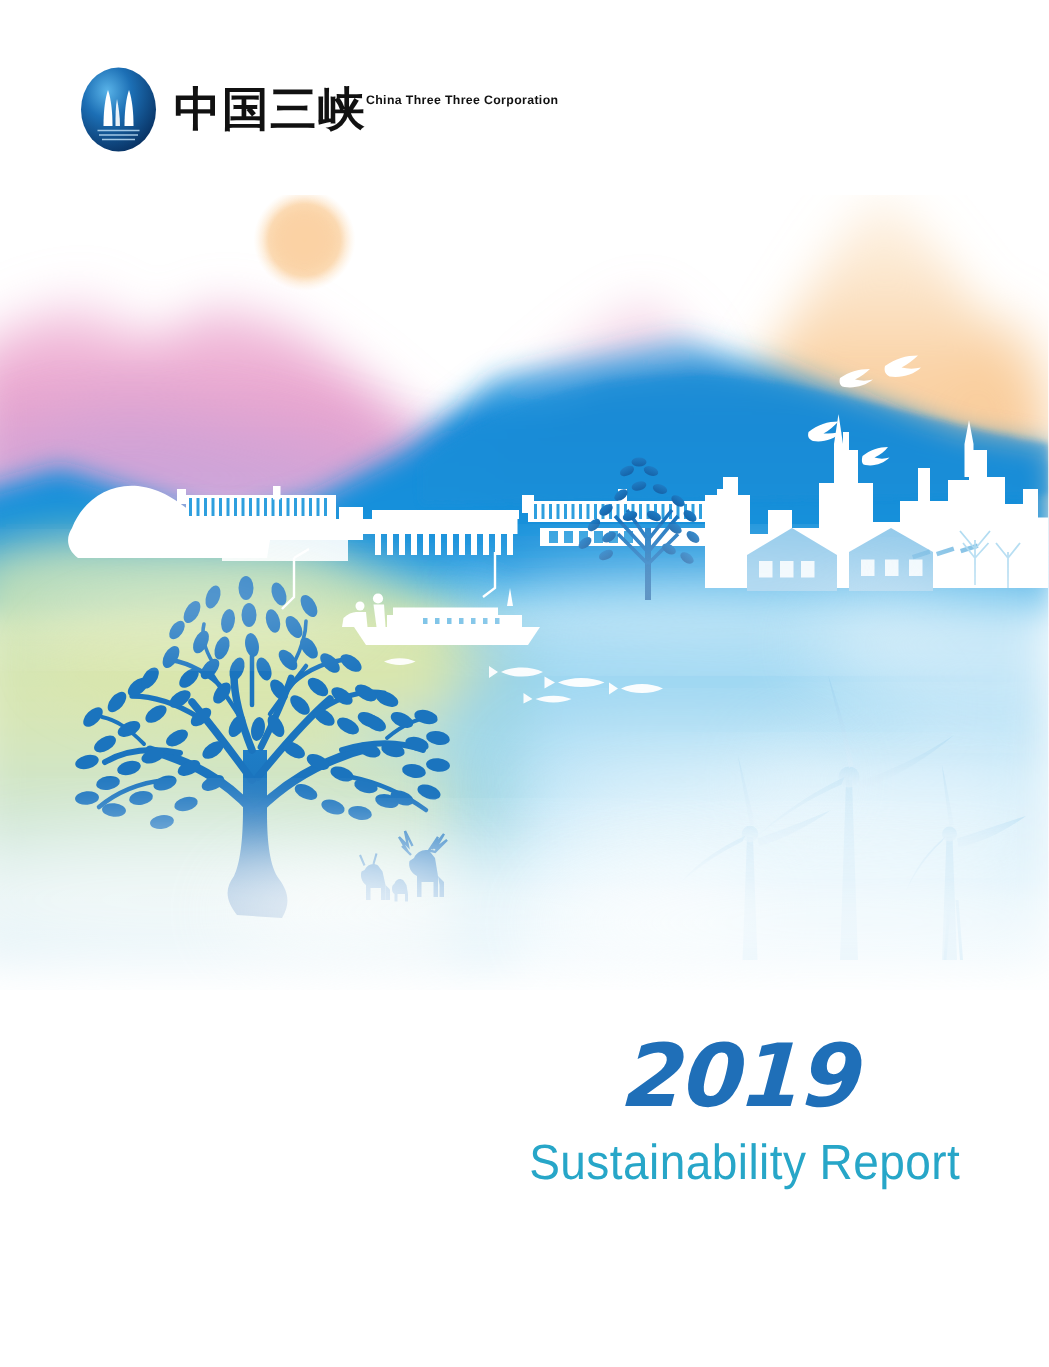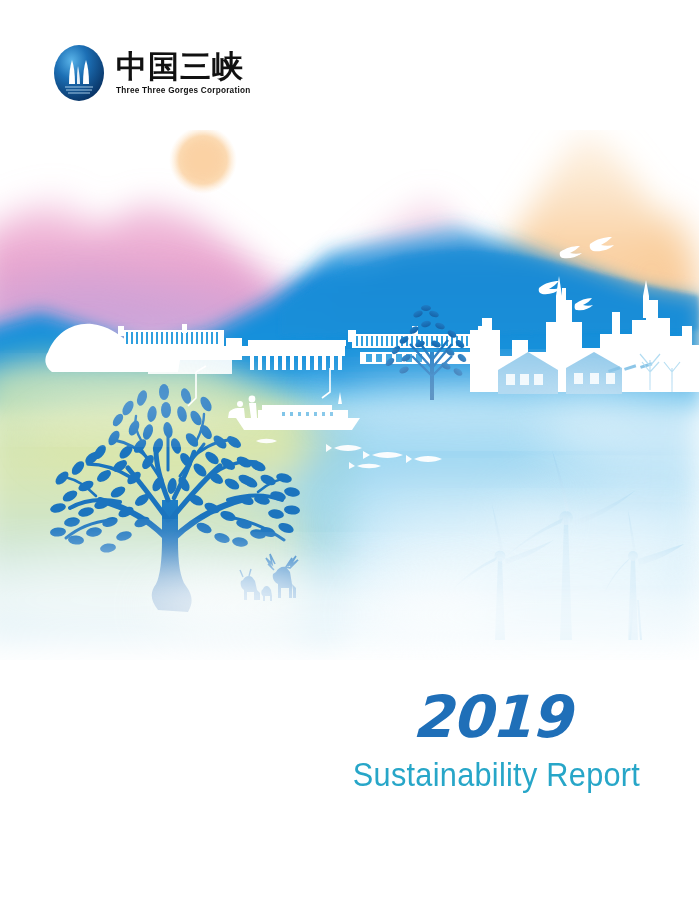--- a/index.html
+++ b/index.html
@@ -28,21 +28,21 @@
     gap: 10px;
     z-index: 40;
   }
   .logo-mark {
     width: 54px;
     height: 58px;
     flex: 0 0 auto;
   }
   .logo-text {
     display: flex;
-    flex-direction: column;
+    flex-direction: row;
     justify-content: center;
     line-height: 1;
   }
   .logo-cn {
     font-family: "DejaVu Sans", sans-serif;
     font-size: 31px;
     font-weight: 700;
     letter-spacing: 1px;
     color: #111111;
     white-space: nowrap;
@@ -641,21 +641,21 @@
       </g>
 
       <g stroke="#BBDDF5" stroke-width="1" opacity="0.85">
         <path d="M13,43 L41,43" fill="none"></path>
         <path d="M14,46 L40,46" fill="none"></path>
         <path d="M16,49 L38,49" fill="none"></path>
       </g>
     </svg>
     <div class="logo-text">
       <div class="logo-cn">中国三峡</div>
-      <div class="logo-en">Three Three Gorges Corporation</div>
+      <div class="logo-en">China Three Three Corporation</div>
     </div>
   </div>
 
   <div class="title-block">
     <div class="year">2019</div>
     <div class="report-title">Sustainability Report</div>
   </div>
 
 </div>
 

